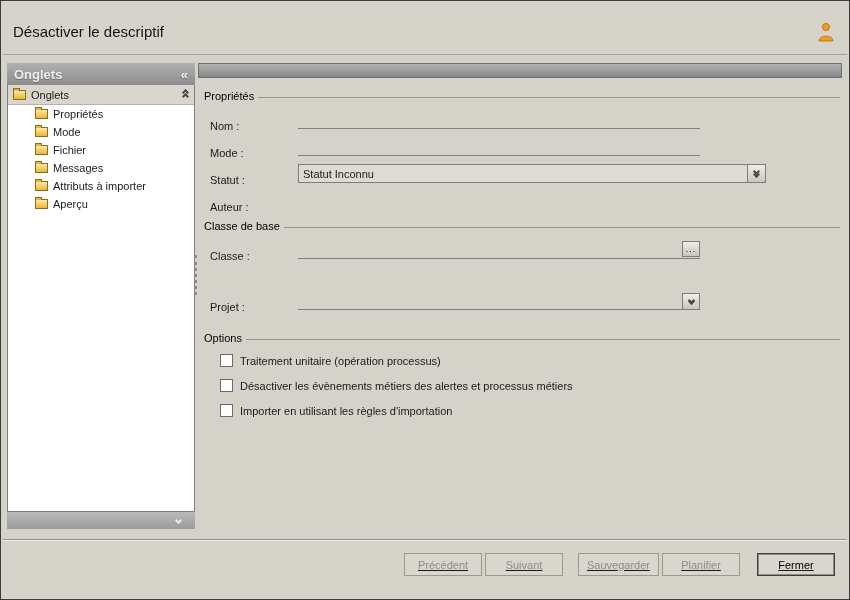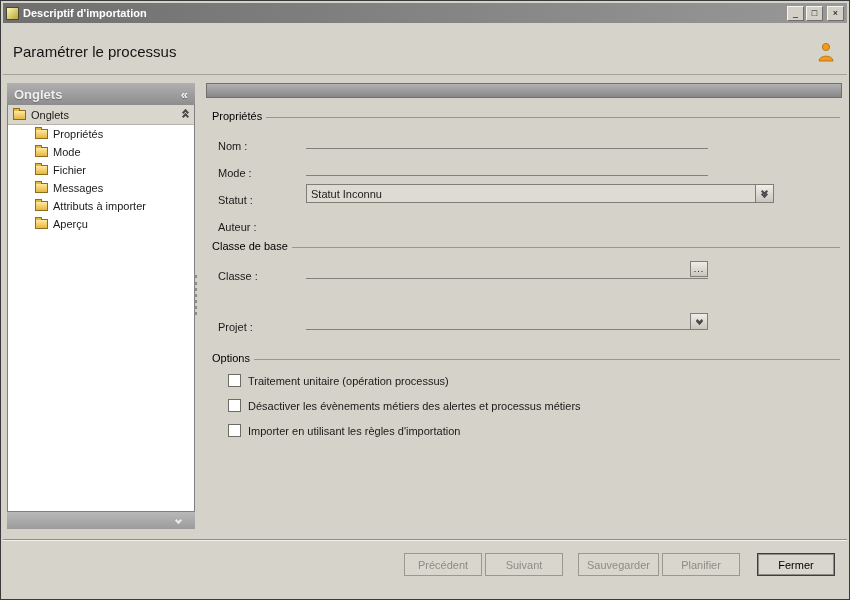--- a/index.html
+++ b/index.html
@@ -22,21 +22,21 @@
             font-family:"Liberation Sans", sans-serif; color:#000; cursor:default; padding:0; }
   .winbtn.close { margin-left:2px; }
 
   
   .headerband { height:52px; flex:0 0 52px; background:#d6d3ca; border-bottom:1px solid #a4a199;
                 display:flex; align-items:center; padding:6px 12px 0 10px; }
   .page-title { font-size:15px; color:#141414; flex:1; }
   .person-icon { width:18px; height:20px; }
 
   
-  .content { flex:1; display:flex; gap:11px; padding:8px 5px 10px 4px; position:relative; min-height:0; }
+  .content { flex:1; display:flex; gap:3px; padding:8px 5px 10px 4px; position:relative; min-height:0; }
 
   
   .sidebar { width:188px; flex:0 0 188px; display:flex; flex-direction:column; }
   .sidebar-header { height:22px; flex:0 0 22px; background:linear-gradient(#b0b0b0,#8d8d8d);
                     color:#efefef; font-weight:bold; font-size:13px; display:flex;
                     align-items:center; padding:0 7px; text-shadow:0 1px 1px #6a6a6a; }
   .sidebar-header .sh-title { flex:1; }
   .sidebar-header .collapse { font-size:13px; font-weight:bold; color:#f2f2f2; cursor:default; }
   .tree { flex:1; background:#fff; border:1px solid #7f7f7f; border-top:none; overflow:hidden; }
   .tree-root { height:20px; background:#d9d6cd; border-bottom:1px solid #b7b3aa;
@@ -97,47 +97,38 @@
               background:linear-gradient(#efede7,#c9c6bd); border:1px solid #7f7d77;
               display:flex; align-items:center; justify-content:center; cursor:default; }
 
   .cb-row { display:flex; align-items:center; height:25px; padding-left:16px; }
   .cb { width:13px; height:13px; background:#fff; border:1px solid #6d6b66; flex:0 0 13px;
         margin-right:7px; cursor:default; }
 
   
   .footer { height:58px; flex:0 0 58px; background:#d6d3ca; border-top:1px solid #8f8d86;
             box-shadow:inset 0 1px 0 #f2f1ec; display:flex; align-items:flex-start;
-            justify-content:flex-end; padding:13px 12px 0 0; }
+            justify-content:flex-end; padding:13px 12px 0 0;text-decoration:underline; }
   .btn { min-width:78px; height:23px; background:#d9d6cd; border:1px solid #9b9890;
          font-family:"Liberation Sans", sans-serif; font-size:11px; color:#111;
          padding:0 8px; cursor:default; }
   .btn.disabled { color:#8e8c86; }
   .btn + .btn { margin-left:3px; }
   .btn.group-gap { margin-left:15px; }
   .btn.default { border:1px solid #3e3e3e; box-shadow:0 0 0 1px #8d8b85 inset; color:#000;
                  margin-left:17px; }
 </style>
 </head>
 <body>
 
 <div class="window">
 
-  <div class="titlebar">
-    <span class="app-icon"></span>
-    <span class="title-text">Descriptif d'importation</span>
-    <span class="win-controls">
-      <button class="winbtn">_</button>
-      <button class="winbtn">□</button>
-      <button class="winbtn close">×</button>
-    </span>
-  </div>
 
   <div class="headerband">
-    <span class="page-title">Paramétrer le processus</span>
+    <span class="page-title">Désactiver le descriptif</span>
     <svg class="person-icon" viewBox="0 0 18 20">
       <circle cx="9" cy="5" r="3.6" fill="#f29a1f" stroke="#b06c00" stroke-width="0.8"></circle>
       <path d="M2 19 C2 12.5 16 12.5 16 19 Z" fill="#f29a1f" stroke="#b06c00" stroke-width="0.8"></path>
     </svg>
   </div>
 
   <div class="content">
 
     <div class="sidebar">
       <div class="sidebar-header">

